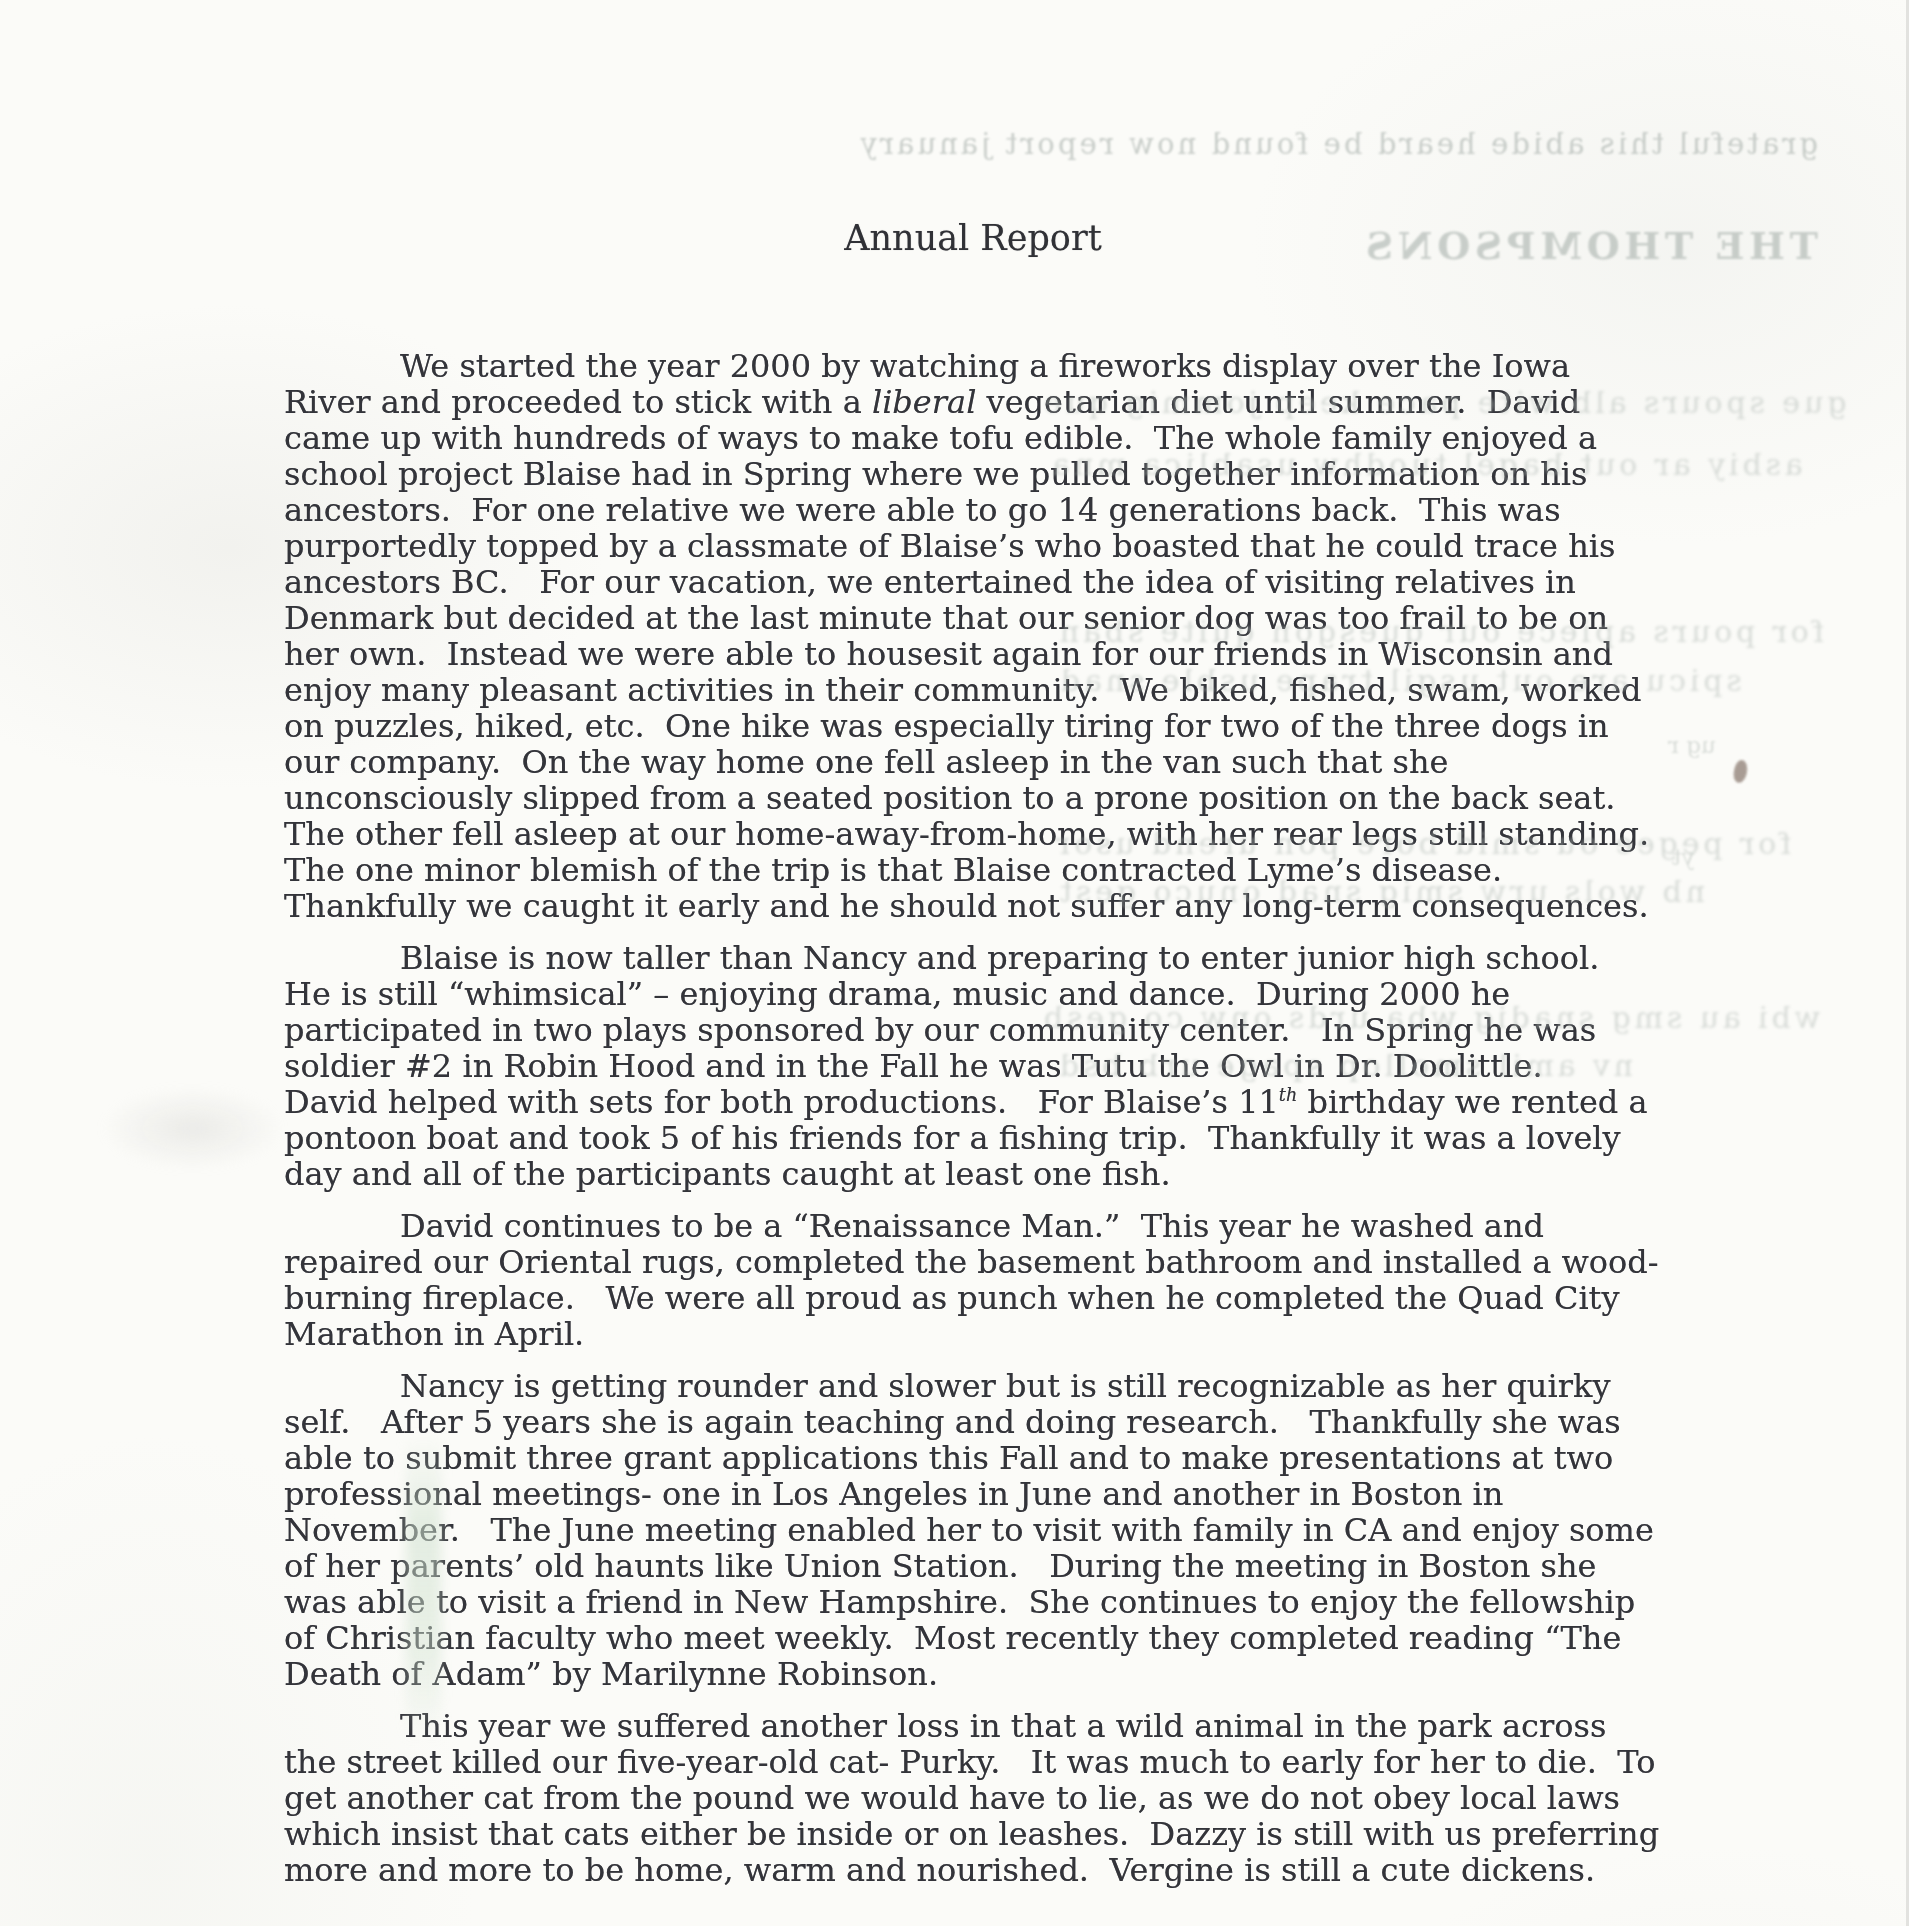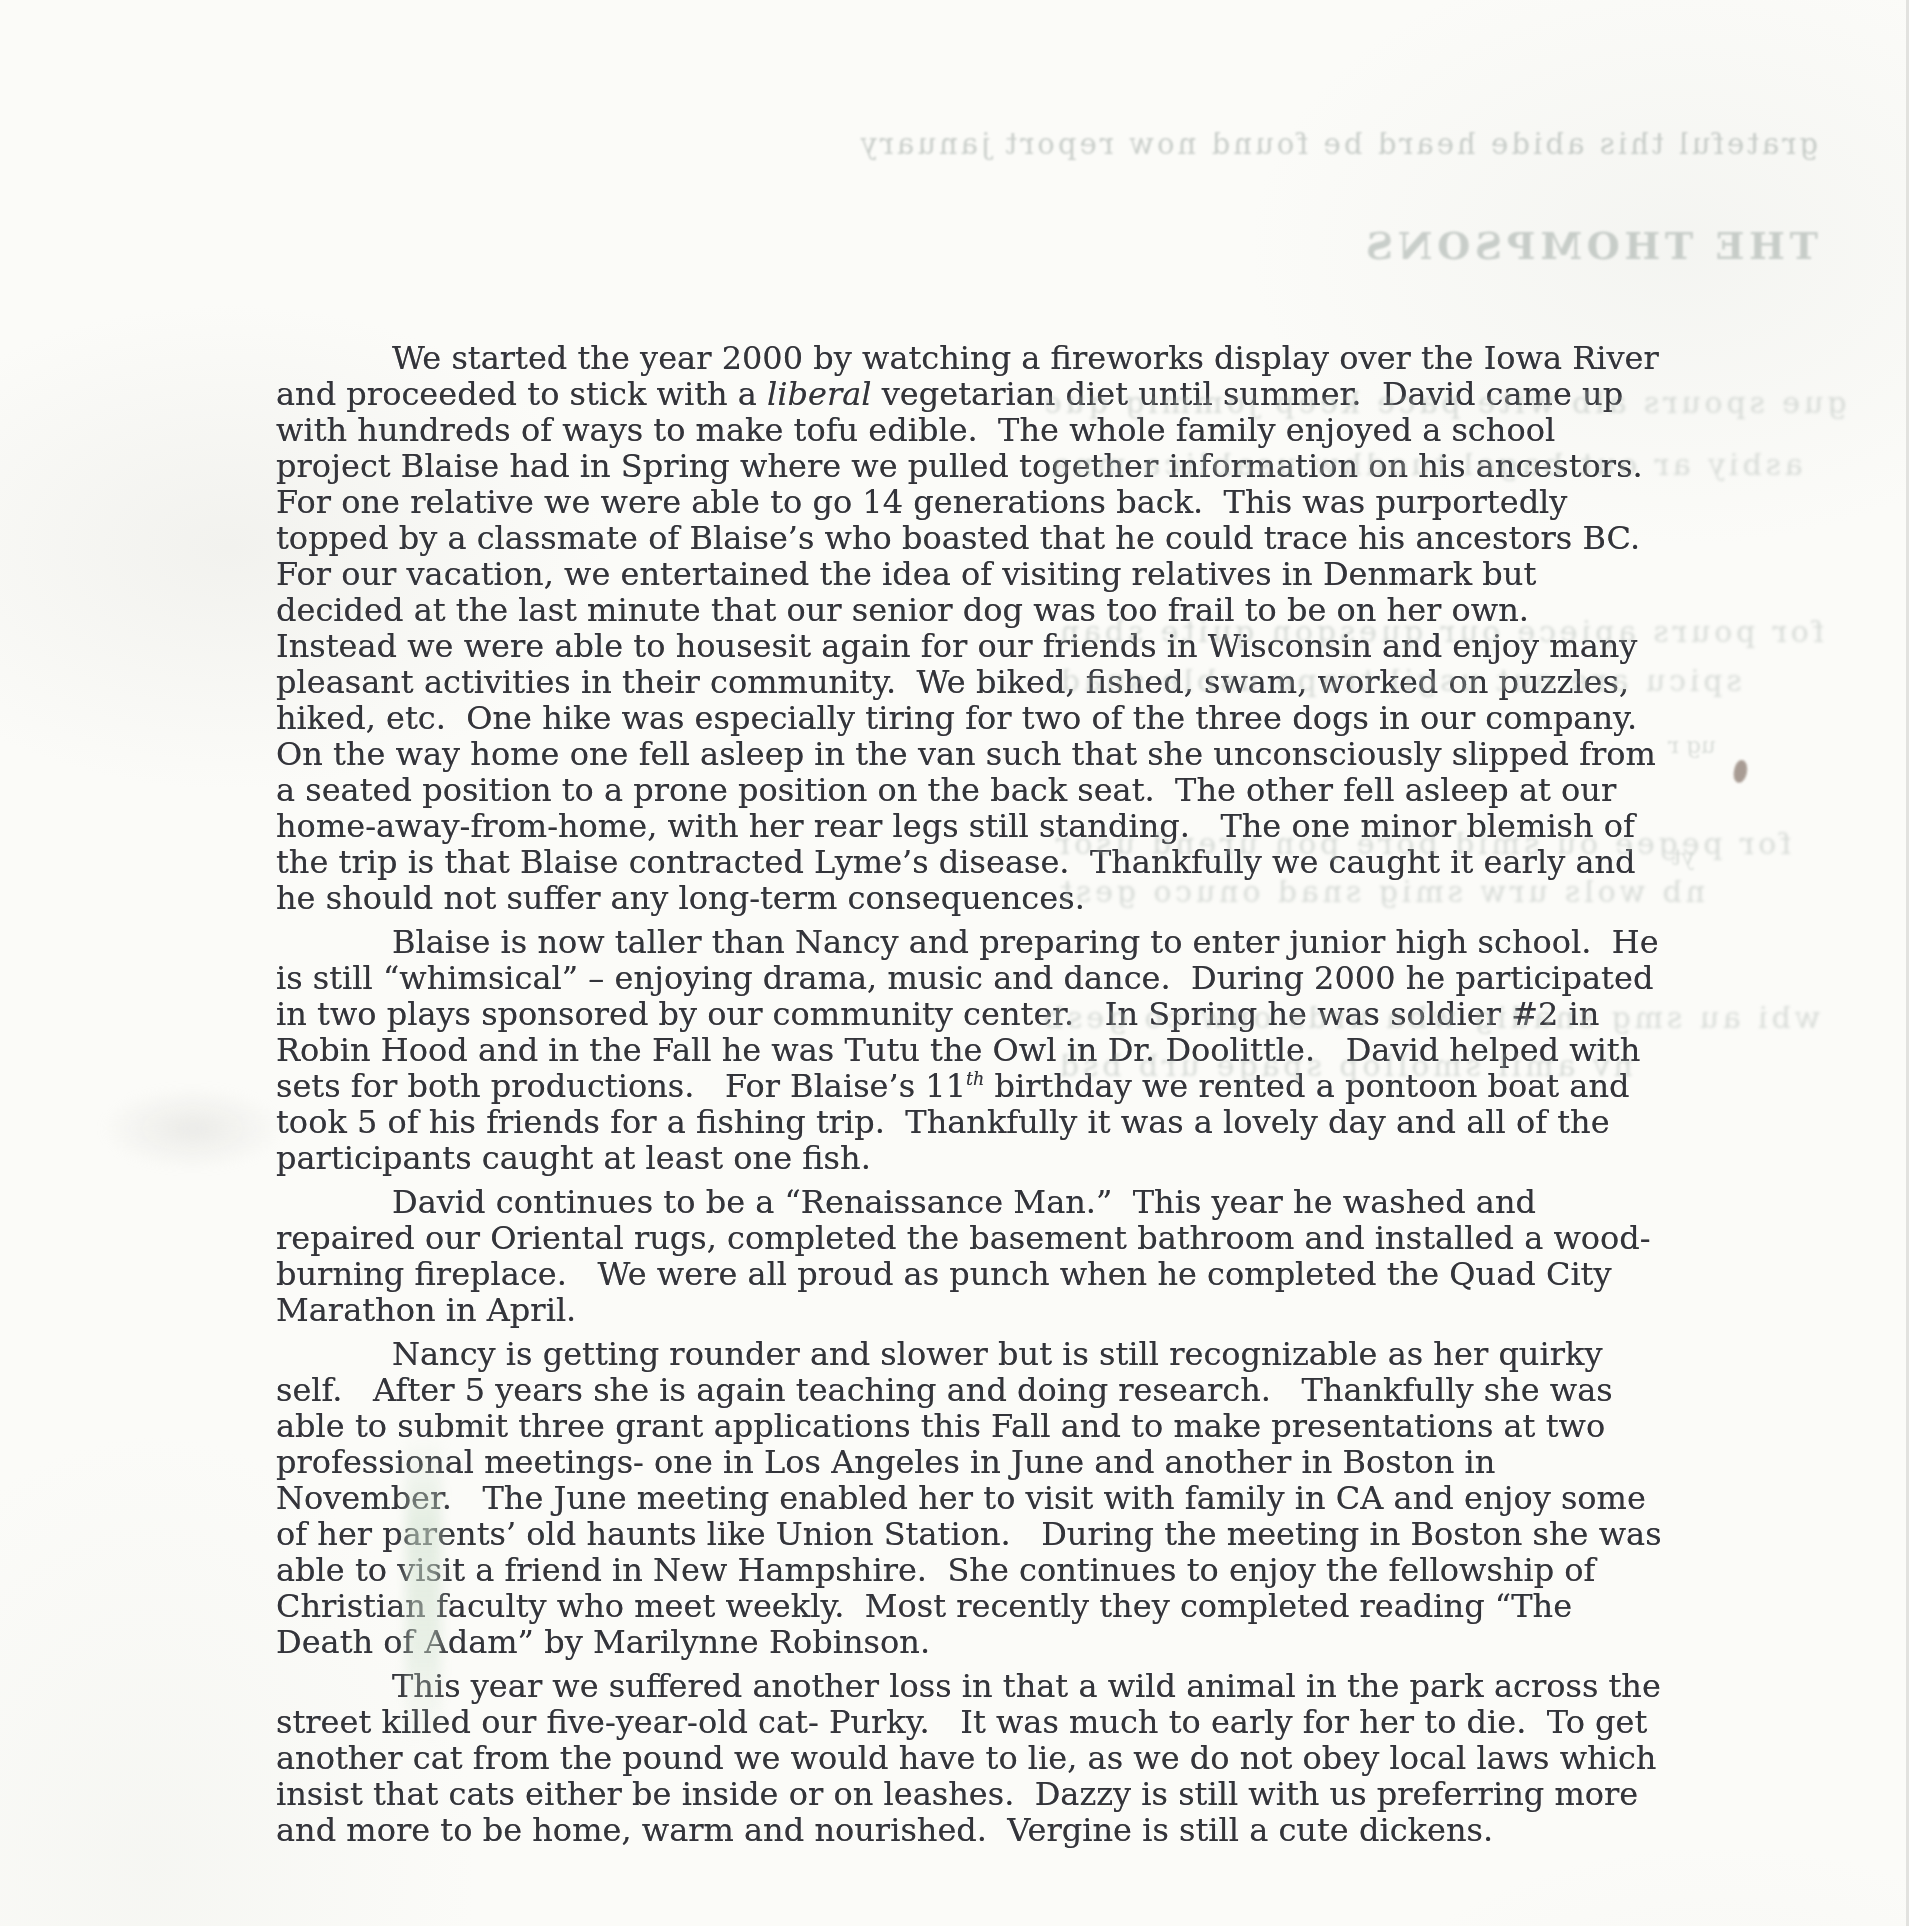--- a/index.html
+++ b/index.html
@@ -44,21 +44,21 @@
     left: 268px;
     top: 332px;
     width: 1410px;
     font-size: 32px;
     line-height: 36px;
     text-align: left;
     color: #33343a;
     text-shadow: 0 0 0.4px rgba(45,46,52,.55);
   }
   .letter-body p {
-    margin: 8px;
+    margin: 16px;
     text-indent: 116px;
     white-space: pre-wrap;
   }
   .letter-body .it { font-style: italic; }
   .letter-body .un { text-decoration-thickness: 1.9px; text-underline-offset: 3.9px; }
   .letter-body sup { font-size: 55%; line-height: 0; font-style: italic; }
 
   .mirror { transform: scaleX(-1); }
 
   
@@ -130,20 +130,21 @@
 
 <div class="page">
 
   <div class="edge-right"></div>
 
   <div class="bleed-top-line mirror">grateful this abide heard be found now report january</div>
 
   <div class="bleed-thompsons mirror">THE THOMPSONS</div>
 
   <div class="title-block">
+    <div>Annual Report</div>
   </div>
 
   <div class="letter-body">
       <p><span>We started the year 2000 by watching a fireworks display over the Iowa River and proceeded to stick with a </span><span class="it">liberal</span><span> vegetarian diet until summer.  David came up with hundreds of ways to make tofu edible.  The whole family enjoyed a school project Blaise had in Spring where we pulled together information on his ancestors.  For one relative we were able to go 14 generations back.  This was purportedly topped by a classmate of Blaise’s who boasted that he could trace his ancestors BC.   For our vacation, we entertained the idea of visiting relatives in Denmark but decided at the last minute that our senior dog was too frail to be on her own.  Instead we were able to housesit again for our friends in Wisconsin and enjoy many pleasant activities in their community.  We biked, fished, swam, worked on puzzles, hiked, etc.  One hike was especially tiring for two of the three dogs in our company.  On the way home one fell asleep in the van such that she unconsciously slipped from a seated position to a prone position on the back seat.  The other fell asleep at our home-away-from-home, with her rear legs still standing.   The one minor blemish of the trip is that Blaise contracted Lyme’s disease.  Thankfully we caught it early and he should not suffer any long-term consequences.</span></p>
       <p><span>Blaise is now taller than Nancy and preparing to enter junior high school.  He is still “whimsical” – enjoying drama, music and dance.  During 2000 he participated in two plays sponsored by our community center.   In Spring he was soldier #2 in </span><span class="un">Robin Hood</span><span> and in the Fall he was Tutu the Owl in </span><span class="un">Dr. Doolittle</span><span>.   David helped with sets for both productions.   For Blaise’s 11</span><sup>th</sup><span> birthday we rented a pontoon boat and took 5 of his friends for a fishing trip.  Thankfully it was a lovely day and all of the participants caught at least one fish.</span></p>
       <p><span>David continues to be a “Renaissance Man.”  This year he washed and repaired our Oriental rugs, completed the basement bathroom and installed a wood-burning fireplace.   We were all proud as punch when he completed the Quad City Marathon in April.</span></p>
       <p><span>Nancy is getting rounder and slower but is still recognizable as her quirky self.   After 5 years she is again teaching and doing research.   Thankfully she was able to submit three grant applications this Fall and to make presentations at two professional meetings- one in Los Angeles in June and another in Boston in November.   The June meeting enabled her to visit with family in CA and enjoy some of her parents’ old haunts like Union Station.   During the meeting in Boston she was able to visit a friend in New Hampshire.  She continues to enjoy the fellowship of Christian faculty who meet weekly.  Most recently they completed reading “The Death of Adam” by Marilynne Robinson.</span></p>
       <p><span>This year we suffered another loss in that a wild animal in the park across the street killed our five-year-old cat- Purky.   It was much to early for her to die.  To get another cat from the pound we would have to lie, as we do not obey local laws which insist that cats either be inside or on leashes.  Dazzy is still with us preferring more and more to be home, warm and nourished.  Vergine is still a cute dickens.</span></p>
     </div>
 

